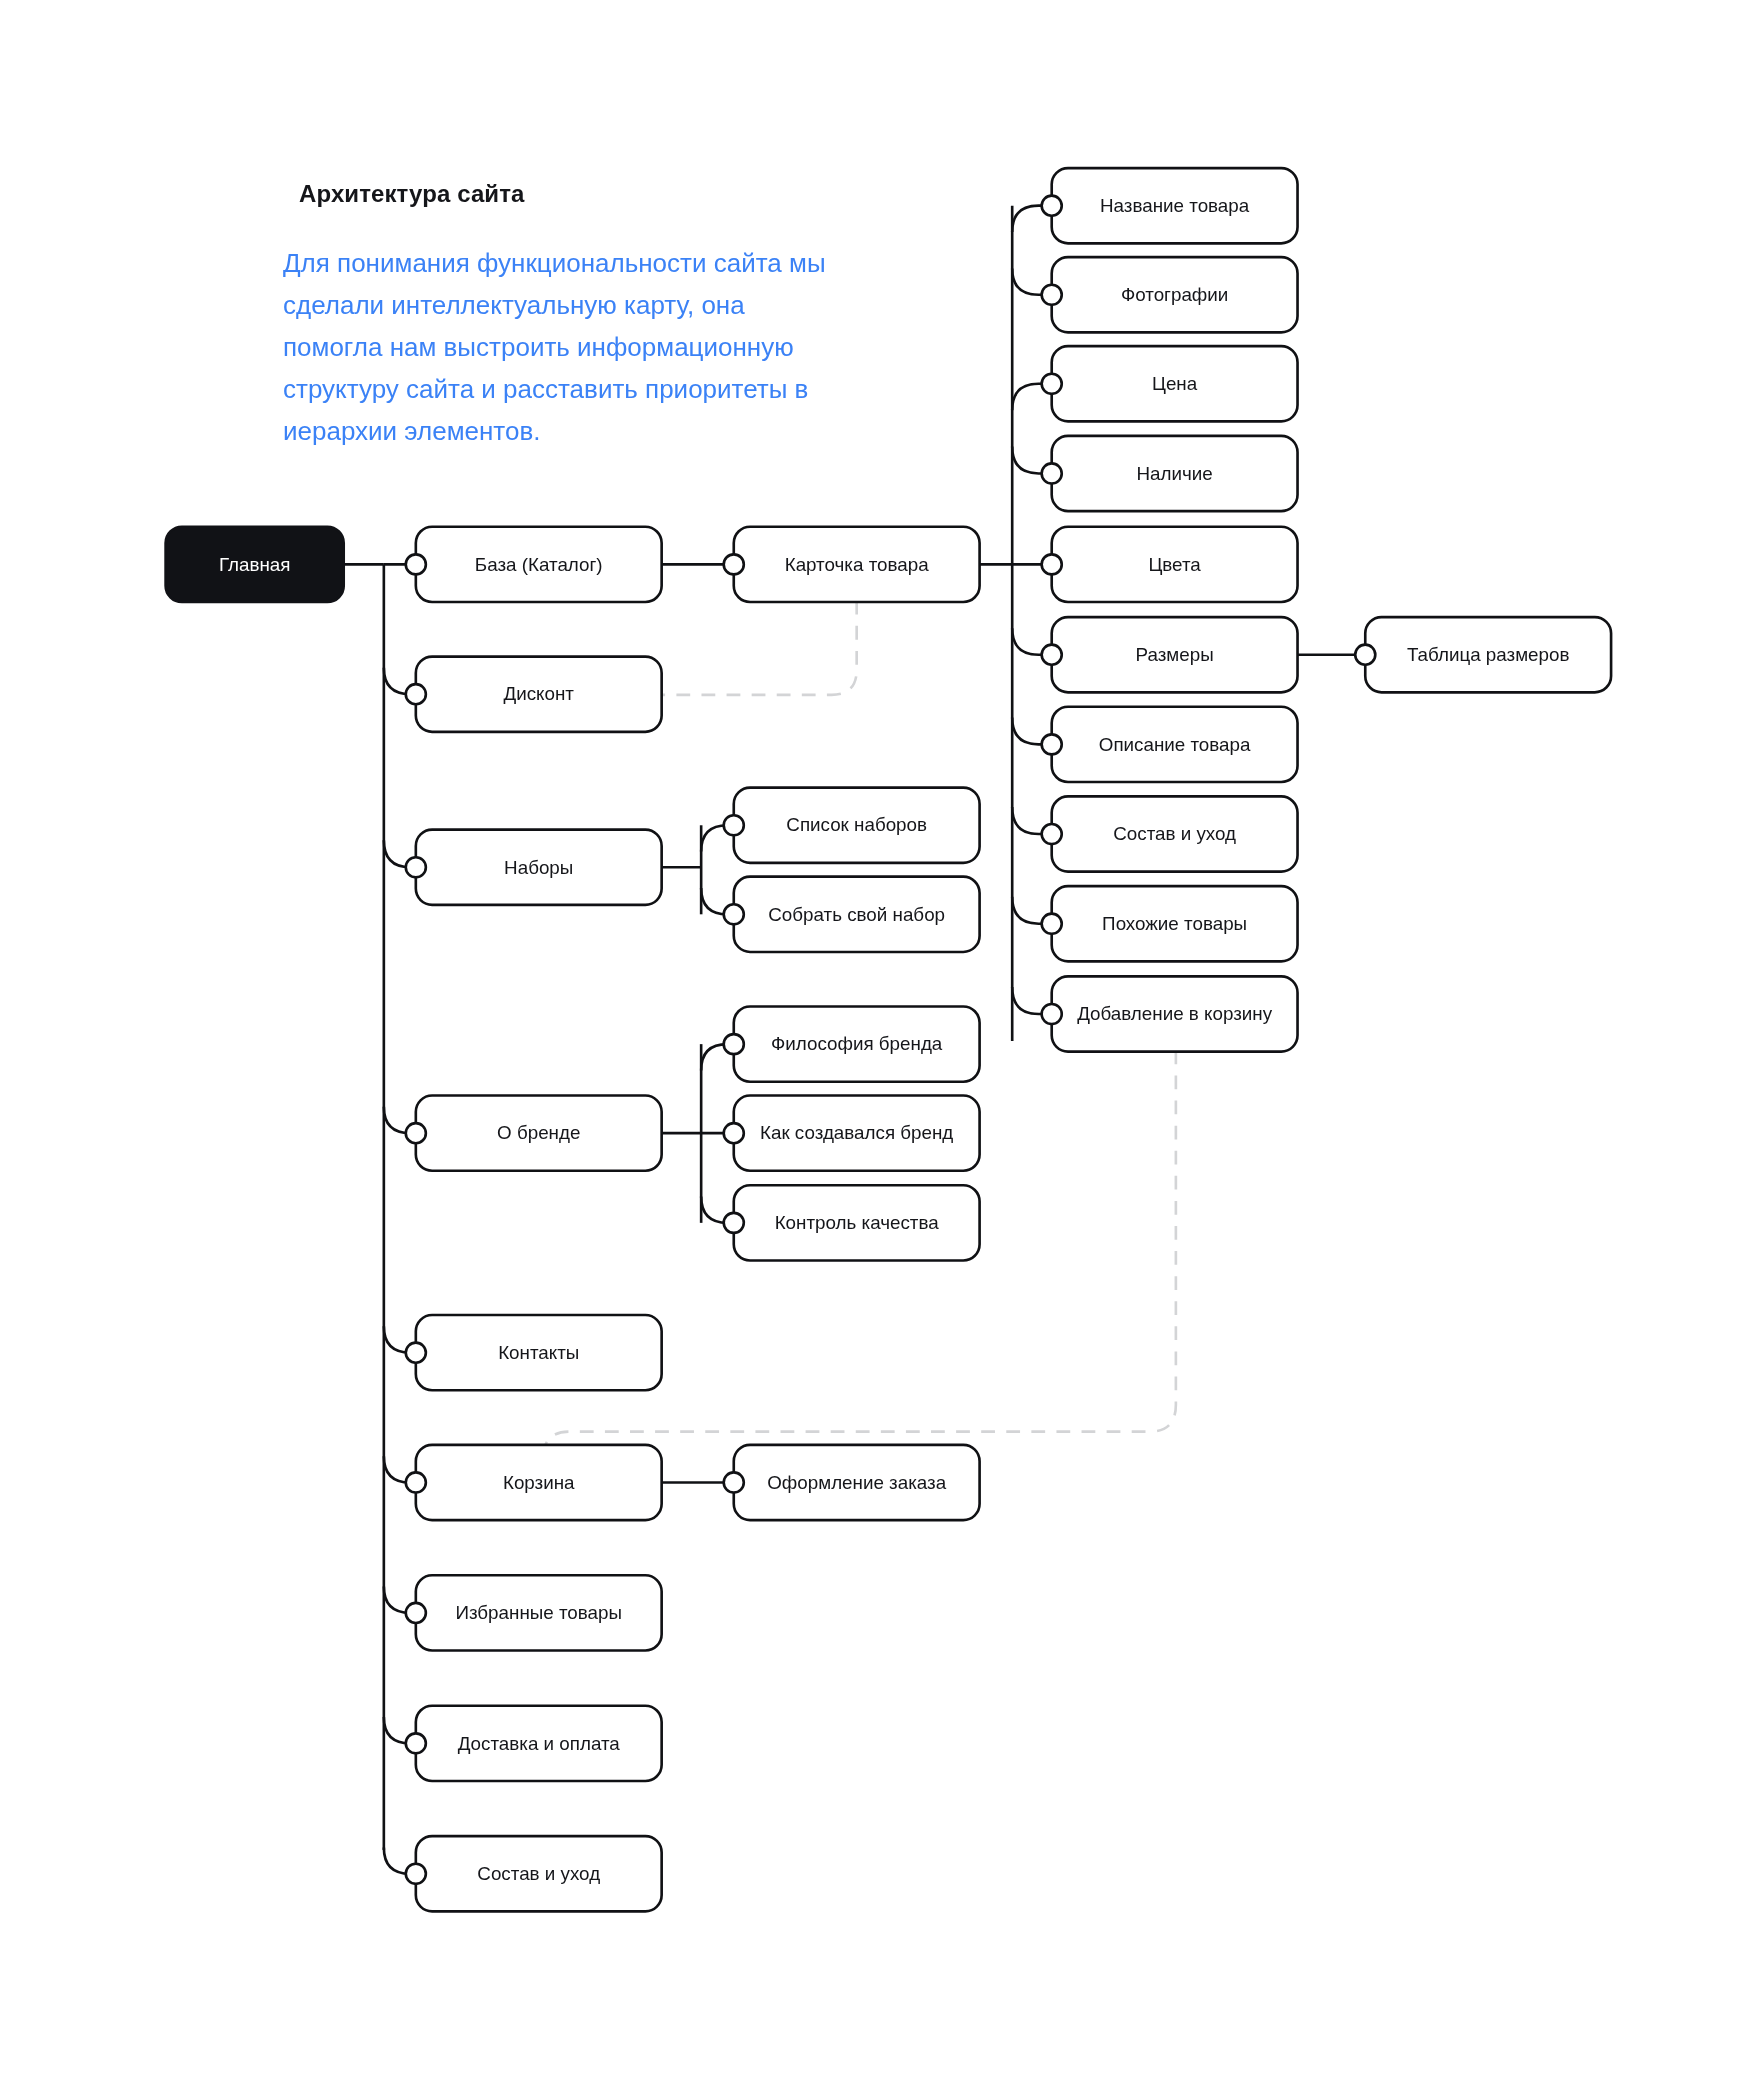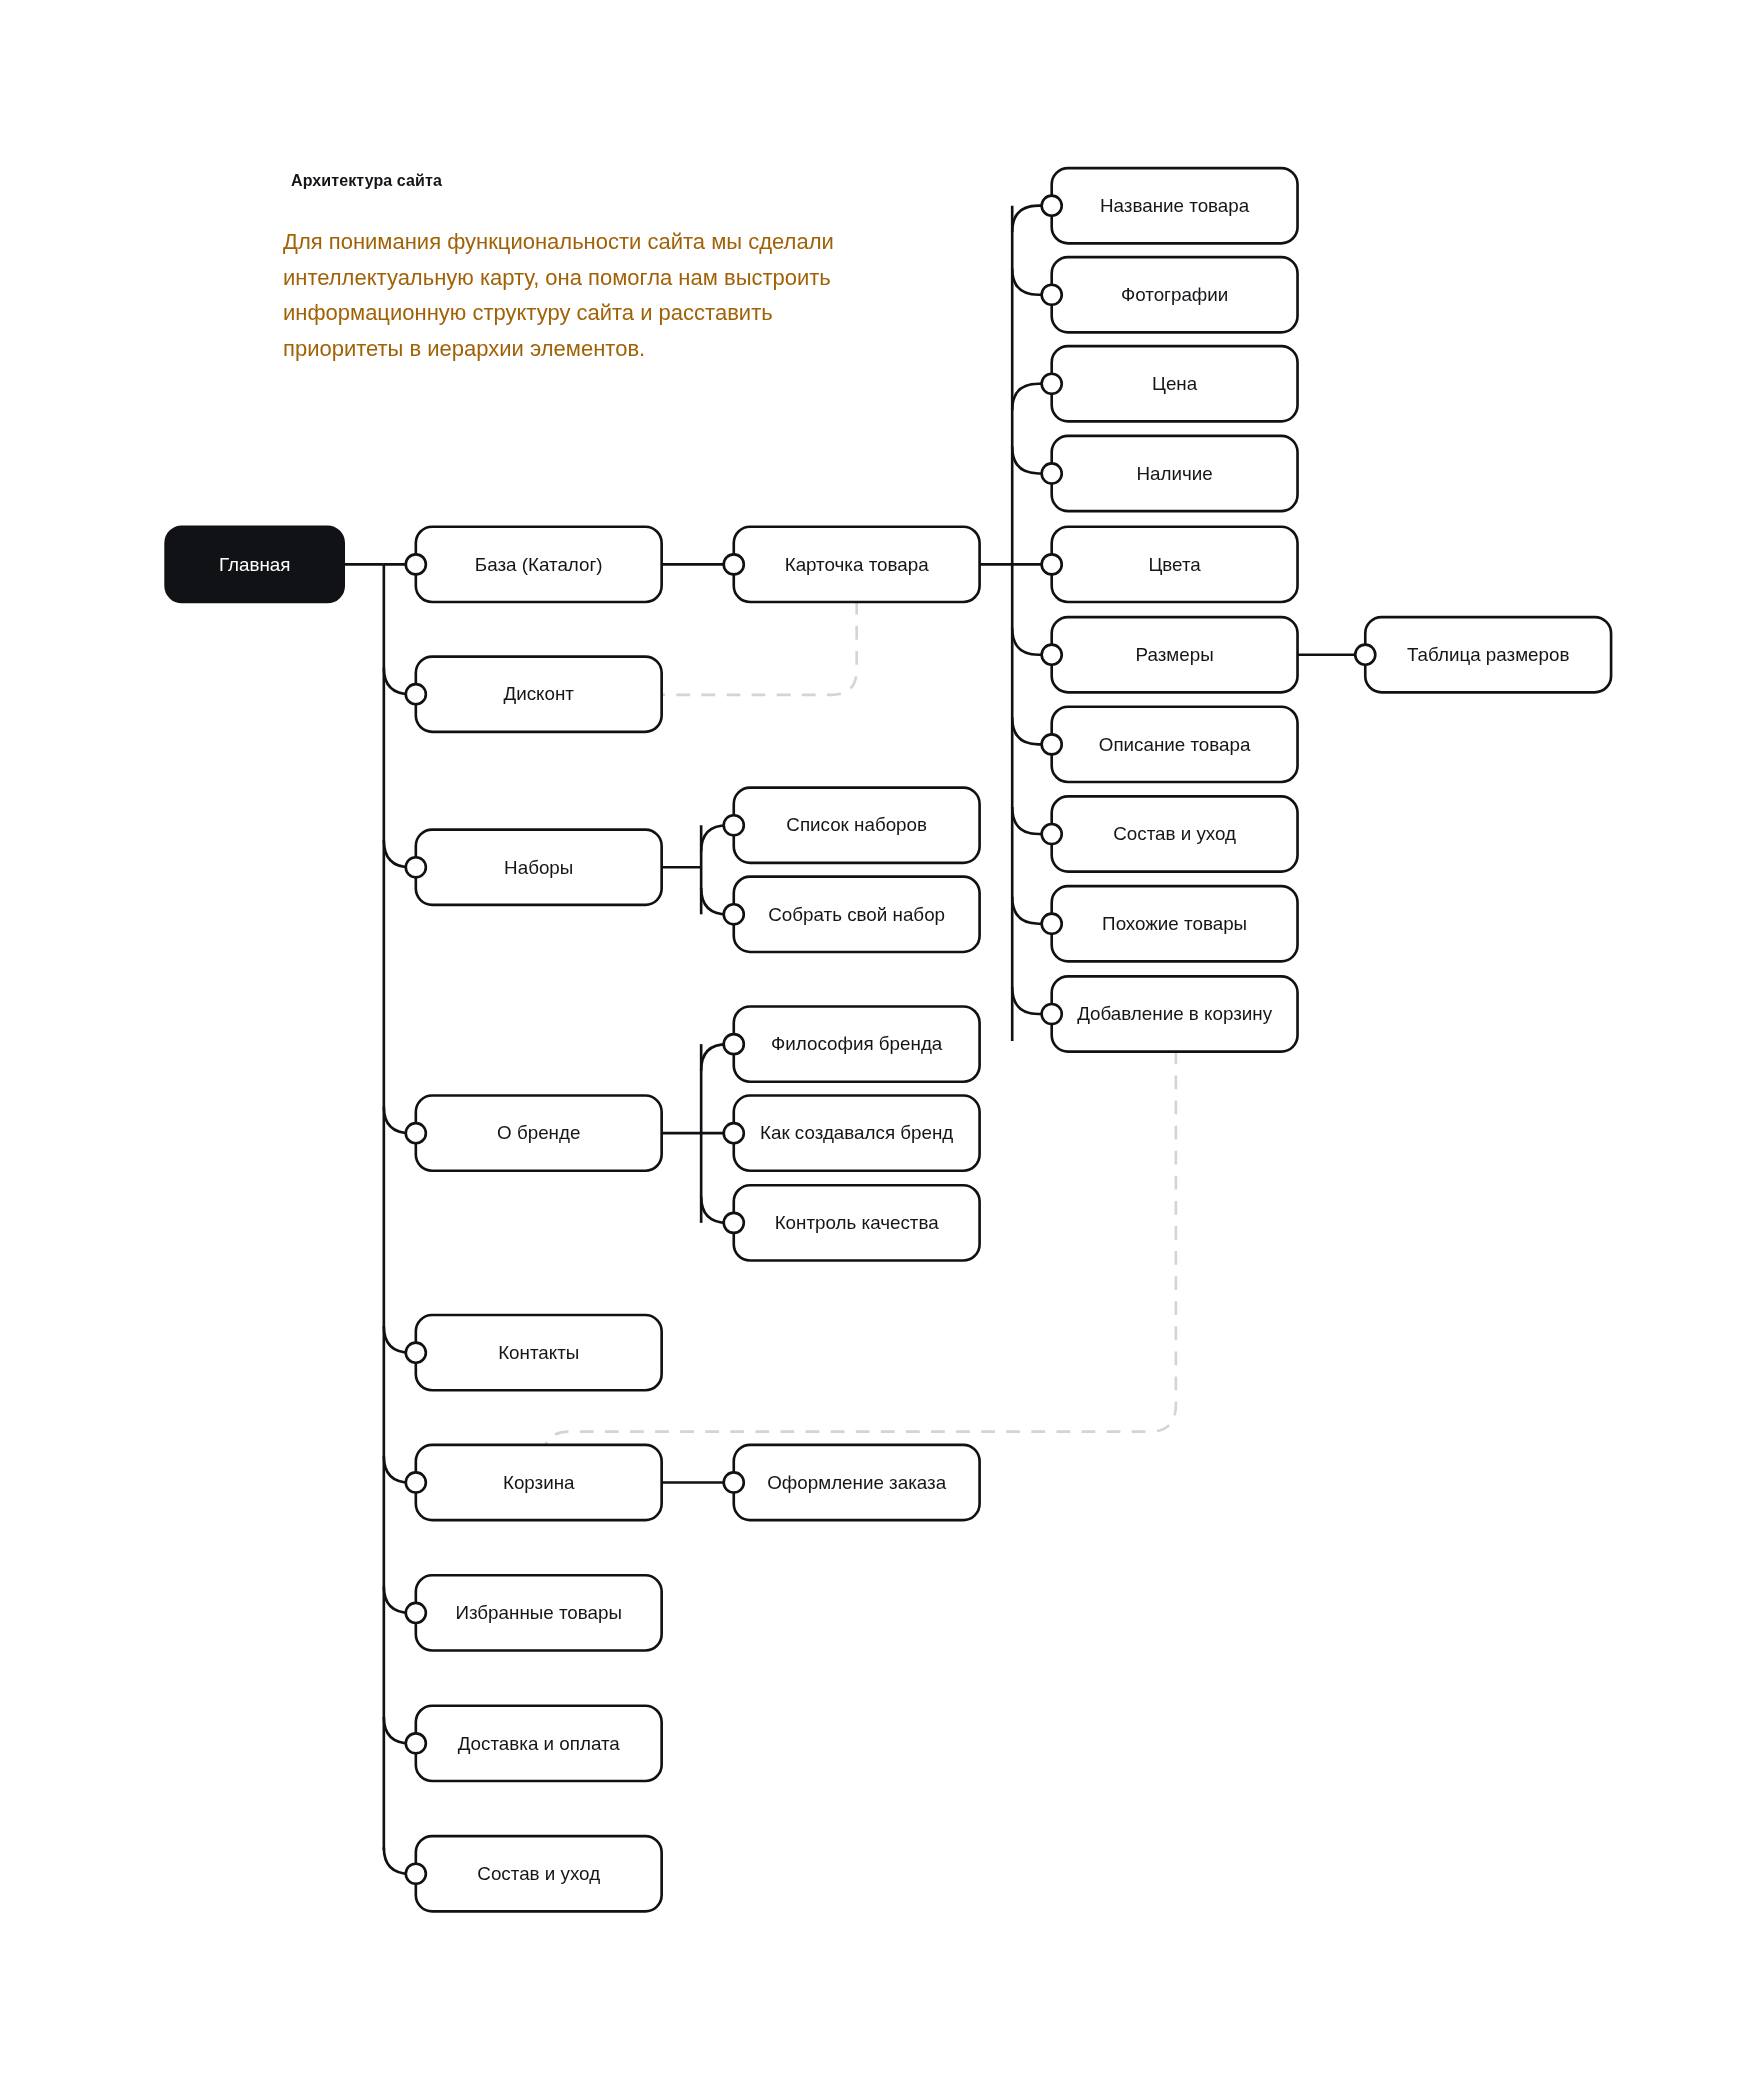--- a/index.html
+++ b/index.html
@@ -1,20 +1,20 @@
 <!DOCTYPE html>
 <html style="font-size:10px"><head>
 <meta charset="utf-8">
 <style>
   html,body{margin:0;padding:0;background:#fff;}
   body{width:1756px;height:2087px;font-family:"Liberation Sans",sans-serif;color:#111;overflow:hidden;}
   #root{position:relative;width:1756px;height:2087px;}
   .intro{position:absolute;left:283px;top:164px;width:615px;}
-  .intro h1{margin:8px;font-size:16px;font-weight:700;letter-spacing:0.1px;color:#15161a;}
-  .intro p{margin:34px 0 0 0;font-size:22px;line-height:1.62;font-weight:400;color:#a16207;max-width:568px;}
+  .intro h1{margin:16px;font-size:24px;font-weight:700;letter-spacing:0.1px;color:#15161a;}
+  .intro p{margin:34px 0 0 0;font-size:26px;line-height:1.62;font-weight:400;color:#3b82f6;max-width:568px;}
   svg{position:absolute;left:0;top:0;width:1756px;height:2087px;}
   .nodebox{fill:#fff;stroke:#101114;stroke-width:4.2;}
   .nodebox.root{fill:#111216;stroke:#111216;}
   .nlabel{font-family:"Liberation Sans",sans-serif;font-size:30px;fill:#15161a;text-anchor:middle;dominant-baseline:middle;}
   .nlabel.inv{fill:#ffffff;}
   .link{fill:none;stroke:#101114;stroke-width:4.2;stroke-linecap:butt;}
   .dashlink{fill:none;stroke:#d3d4d6;stroke-width:4.2;stroke-dasharray:22 18;stroke-linecap:butt;}
   .knob{fill:#ffffff;stroke:#101114;stroke-width:4.2;}
 </style>
 </head>

